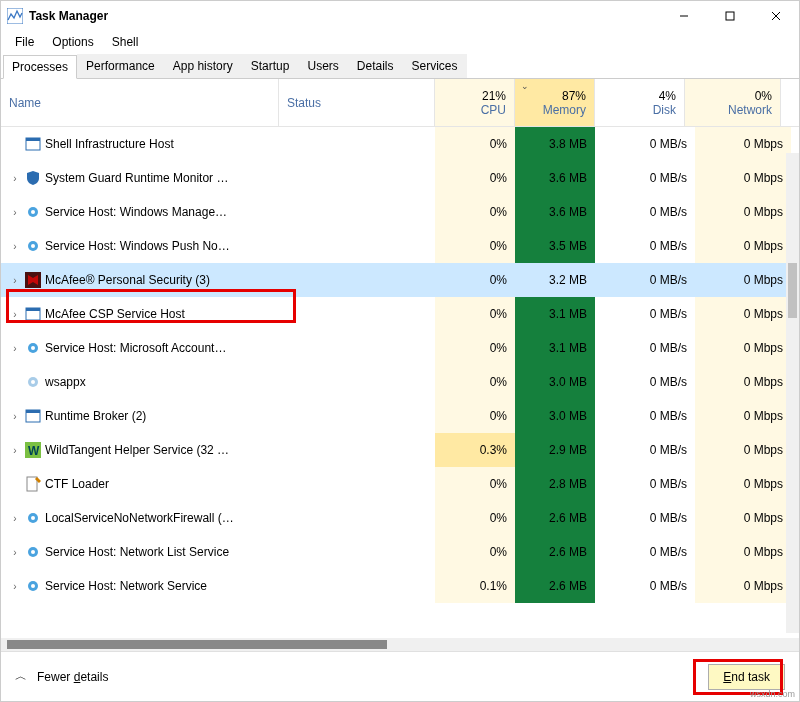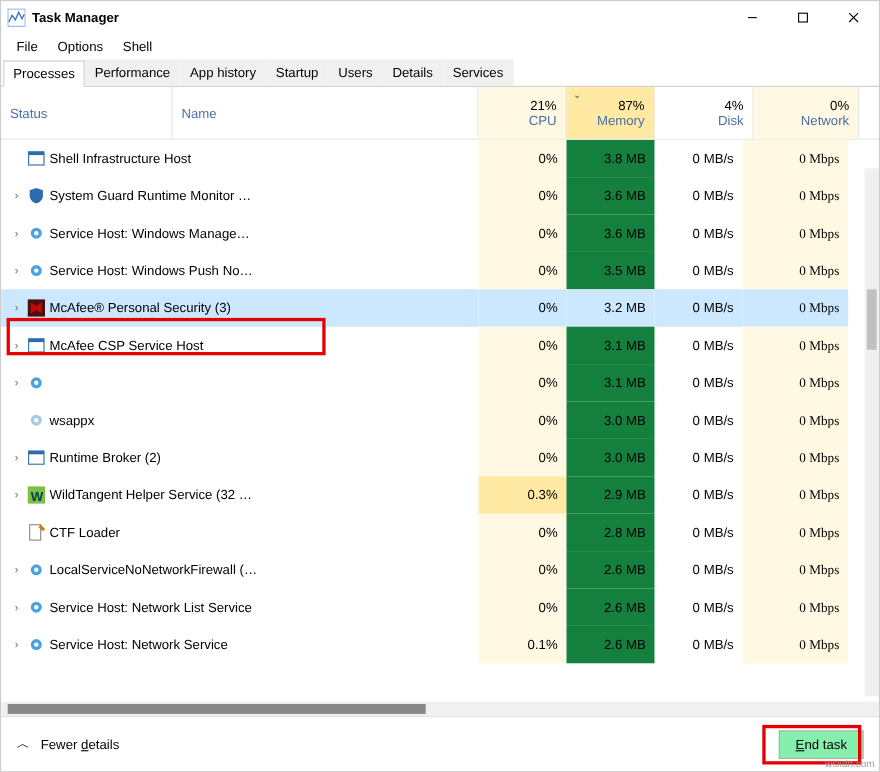--- a/index.html
+++ b/index.html
@@ -40,42 +40,42 @@
 
 
 .rows { flex: 1; overflow: hidden; position: relative; }
 .row { display: flex; height: 34px; font-size: 12px; align-items: stretch; }
 .row .c { display: flex; align-items: center; padding: 0 8px; }
 .row .c.right { justify-content: flex-end; }
 .row .name { width: 278px; gap: 4px; }
 .row .status { width: 156px; }
 .row .cpu  { width: 80px; background: #fff9e3; }
 .row .mem  { width: 80px; background: #15803d; }
-.row .disk { width: 80px; }
-.row .net  { width: 96px; background: #fff9e3; font-family: Liberation Serif, serif; }
+.row .disk { width: 100px; }
+.row .net  { width: 96px; background: #fff9e3; }
 .row .cpu.hi { background: #ffe9a3; }
 .row.selected .c { background: #cce8ff !important; }
 .row.selected .name, .row.selected .status, .row.selected .cpu, .row.selected .mem, .row.selected .disk, .row.selected .net { background: #cce8ff !important; }
 
 .expander { width: 12px; display: inline-flex; justify-content: center; color: #666; font-size: 10px; }
 .proc-icon { width: 16px; height: 16px; flex-shrink: 0; }
 
 
 .red-box { border: 3px solid #e60000; position: absolute; pointer-events: none; }
 
 
 .vscroll { position: absolute; right: 0; top: 152px; width: 13px; height: 480px; background: #f0f0f0; }
 .vscroll .thumb { position: absolute; top: 110px; left: 2px; width: 9px; height: 55px; background: #c1c1c1; }
 .hscroll-track { height: 13px; background: #f0f0f0; display: flex; }
 .hscroll-thumb { width: 380px; height: 9px; background: #888; margin: 2px 0 0 6px; }
 
 
 .bottom { height: 50px; border-top: 1px solid #e0e0e0; display: flex; align-items: center; padding: 0 14px; font-size: 12px; position: relative; }
 .chevron-up { margin-right: 10px; font-size: 12px; }
-.endtask { margin-left: auto; border: 1px solid #adadad; background: #86efac; padding: 5px 14px; font-size: 12px; }
+.endtask { margin-left: auto; border: 1px solid #adadad; background: #fef9c3; padding: 5px 14px; font-size: 12px; }
 .endtask u { text-decoration: underline; }
 
 
 .credit { position: absolute; right: 4px; bottom: 2px; font-size: 9px; color: #999; }
 </style>
 </head>
 <body>
 
 <div class="window">
 
@@ -115,25 +115,25 @@
     <div class="tab active">Processes</div>
     <div class="tab">Performance</div>
     <div class="tab">App history</div>
     <div class="tab">Startup</div>
     <div class="tab">Users</div>
     <div class="tab">Details</div>
     <div class="tab">Services</div>
   </div>
 
   <div class="colheader">
+    <div class="cell col-name">
+        <span class="lbl">Name</span>
+      </div>
     <div class="cell col-status">
         <span class="lbl">Status</span>
-      </div>
-    <div class="cell col-name">
-        <span class="lbl">Name</span>
       </div>
     <div class="cell right col-cpu">
         <span class="bigpct">21%</span>
         <span class="lbl">CPU</span>
       </div>
     <div class="cell right col-mem col-sort">
         <span class="sort-ind">⌄</span>
         <span class="bigpct">87%</span>
         <span class="lbl">Memory</span>
       </div>
@@ -237,20 +237,21 @@
         <div class="c right disk">0 MB/s</div>
         <div class="c right net">0 Mbps</div>
       </div>
       <div class="row">
         <div class="c name">
           <span class="expander">›</span>
           <span class="proc-icon"><svg viewBox="0 0 16 16">
               <circle cx="8" cy="8" r="5" fill="#4aa3df"></circle>
               <circle cx="8" cy="8" r="2" fill="#fff"></circle>
             </svg></span>
+          <span>Service Host: Microsoft Account…</span>
         </div>
         <div class="c status"></div>
         <div class="c right cpu">0%</div>
         <div class="c right mem">3.1 MB</div>
         <div class="c right disk">0 MB/s</div>
         <div class="c right net">0 Mbps</div>
       </div>
       <div class="row">
         <div class="c name">
           <span class="expander"></span>

